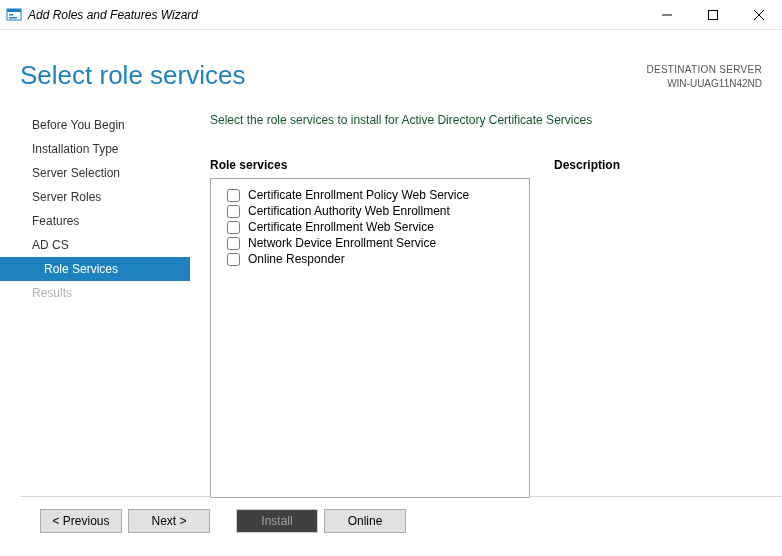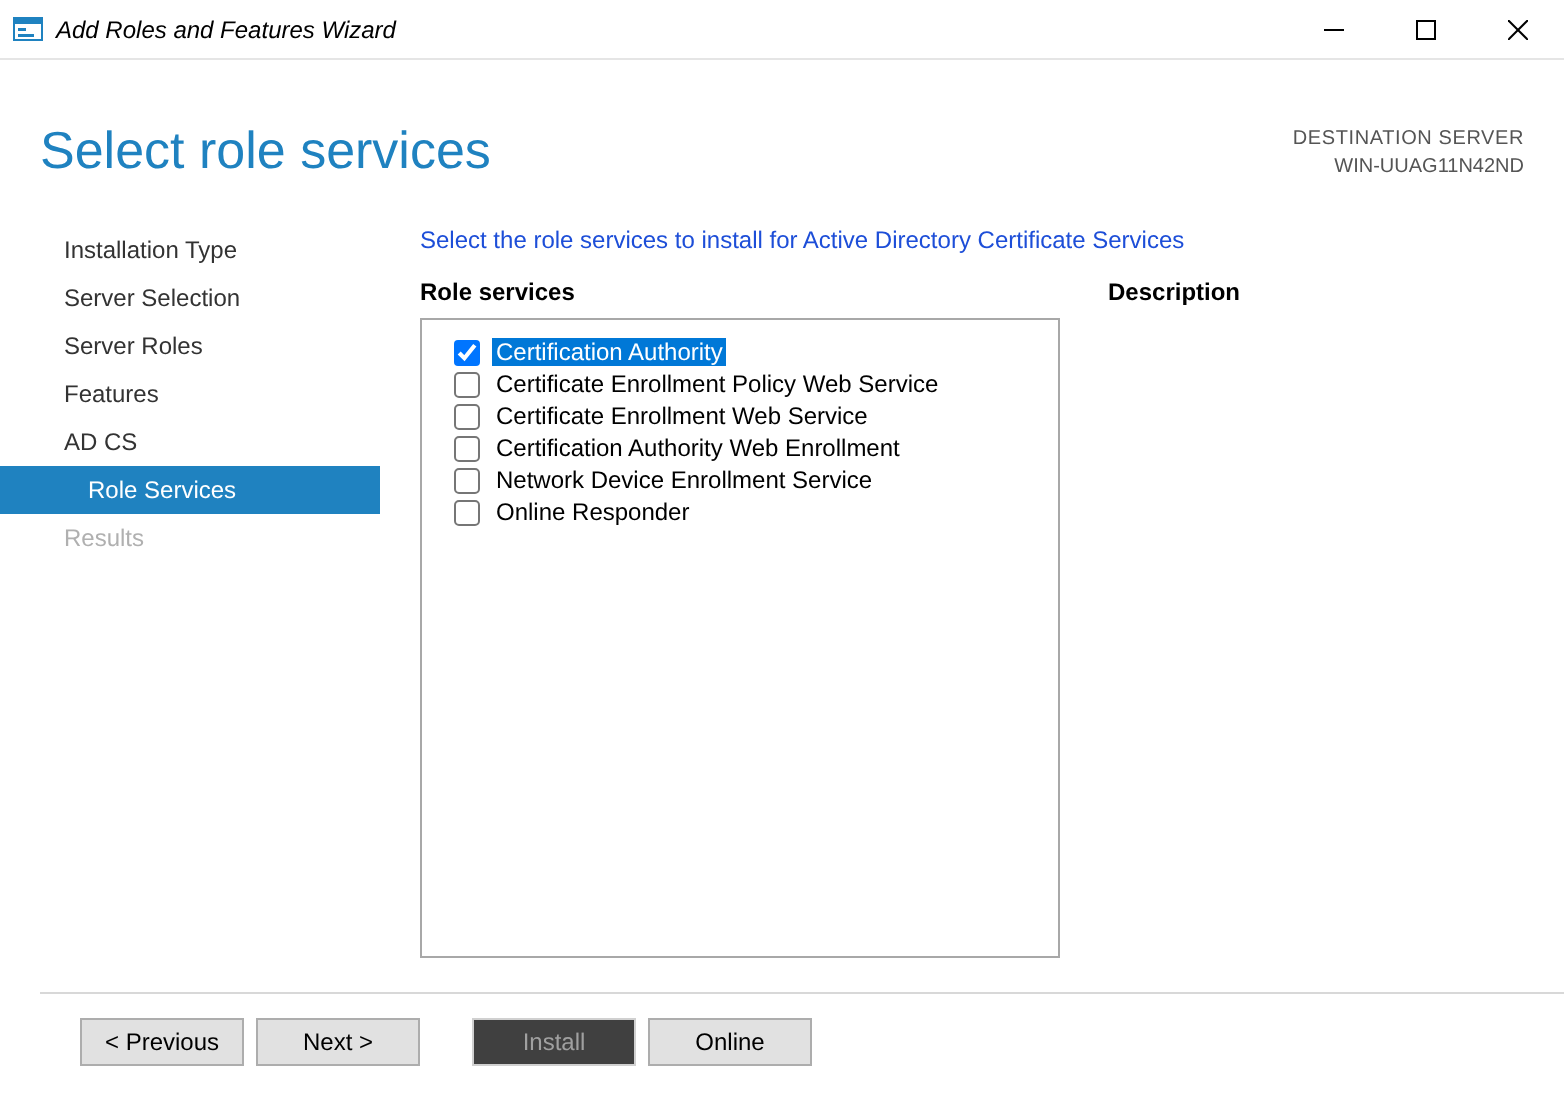--- a/index.html
+++ b/index.html
@@ -70,21 +70,21 @@
   color: #fff;
   padding-left: 44px;
 }
 .nav-item.disabled { color: #b0b0b0; cursor: default; }
 .main {
   flex: 1;
   padding: 12px 0 0 20px;
   display: flex;
   flex-direction: column;
 }
-.intro { font-size: 12px; color: #1d4ed8; margin-bottom: 12px; }
+.intro { font-size: 12px; color: #14532d; margin-bottom: 31px; }
 .panels { display: flex; flex: 1; gap: 24px; }
 .left-panel { display: flex; flex-direction: column; }
 .panel-title { font-weight: 600; font-size: 12px; margin-bottom: 6px; color:#000; }
 .listbox {
   border: 1px solid #a8a8a8;
   width: 320px;
   height: 320px;
   padding: 8px 8px 8px 16px;
   background: #fff;
   overflow: auto;
@@ -161,49 +161,46 @@
 <div class="header">
   <h1>Select role services</h1>
   <div class="dest">
     <div class="lbl">DESTINATION SERVER</div>
     <div>WIN-UUAG11N42ND</div>
   </div>
 </div>
 
 <div class="body">
   <div class="nav" id="nav">
+      <div class="nav-item">Before You Begin</div>
       <div class="nav-item">Installation Type</div>
       <div class="nav-item">Server Selection</div>
       <div class="nav-item">Server Roles</div>
       <div class="nav-item">Features</div>
       <div class="nav-item">AD CS</div>
       <div class="nav-item active">Role Services</div>
       <div class="nav-item disabled">Results</div>
     </div>
   <div class="main">
     <div class="intro">Select the role services to install for Active Directory Certificate Services</div>
     <div class="panels">
       <div class="left-panel">
         <div class="panel-title">Role services</div>
         <div class="listbox" id="roles">
-            <div class="role-item selected">
-              <input type="checkbox" checked="" style="">
-              <span class="lbl">Certification Authority</span>
-            </div>
             <div class="role-item">
               <input type="checkbox" style="">
               <span class="lbl">Certificate Enrollment Policy Web Service</span>
             </div>
             <div class="role-item">
               <input type="checkbox" style="">
+              <span class="lbl">Certification Authority Web Enrollment</span>
+            </div>
+            <div class="role-item">
+              <input type="checkbox" style="">
               <span class="lbl">Certificate Enrollment Web Service</span>
-            </div>
-            <div class="role-item">
-              <input type="checkbox" style="">
-              <span class="lbl">Certification Authority Web Enrollment</span>
             </div>
             <div class="role-item">
               <input type="checkbox" style="">
               <span class="lbl">Network Device Enrollment Service</span>
             </div>
             <div class="role-item">
               <input type="checkbox" style="">
               <span class="lbl">Online Responder</span>
             </div>
           </div>

